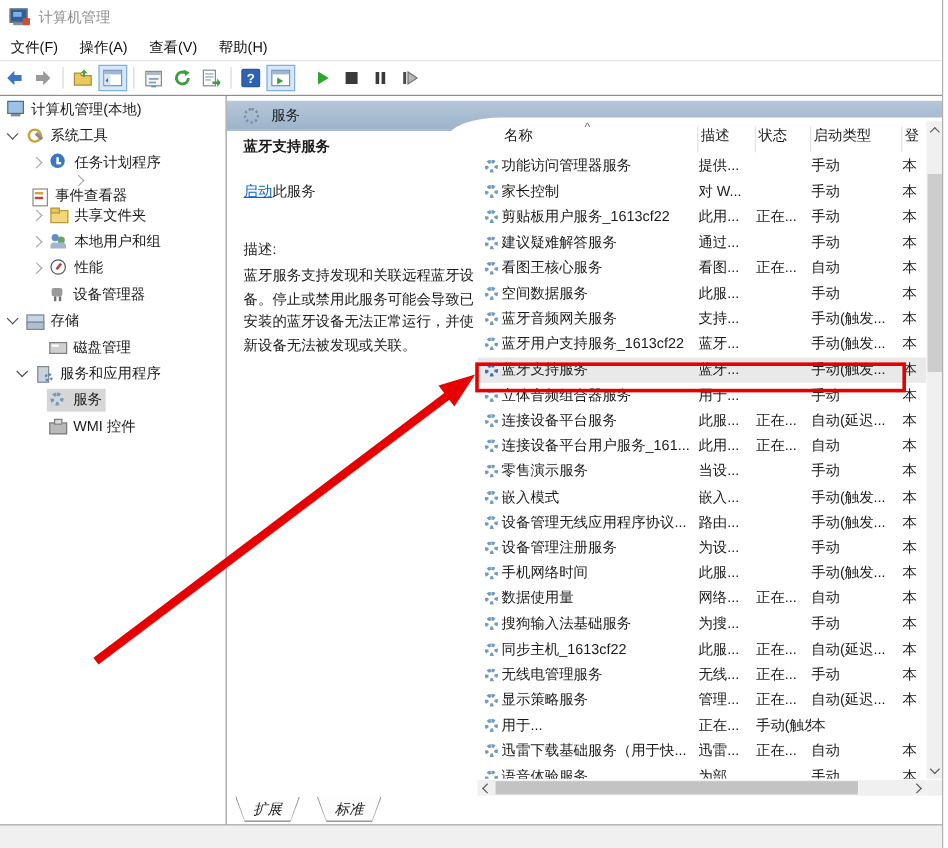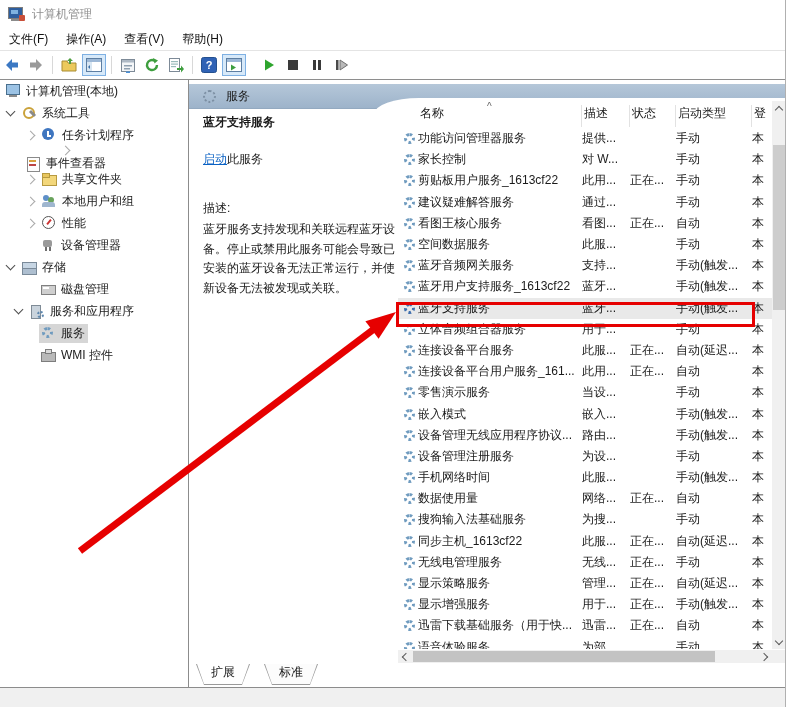--- a/index.html
+++ b/index.html
@@ -122,21 +122,21 @@
   #hsa-left{left:0;} #hsa-left span{transform:rotate(135deg);margin-left:3px;}
   #hsa-right{right:0;} #hsa-right span{transform:rotate(-45deg);margin-right:3px;}
   #hthumb{position:absolute;left:15px;top:1px;width:302px;height:11px;background:#c3c3c3;}
   #sb-corner{left:772px;top:650px;width:14px;height:13px;background:#f0f0f0;}
 
   
   .tab{position:absolute;top:664px;height:21px;}
   .tab .outer{position:absolute;inset:0;background:#9a9a9a;clip-path:polygon(0 0,100% 0,calc(100% - 8px) 100%,8px 100%);}
   .tab .inner{position:absolute;left:1px;right:1px;top:0;bottom:1px;background:#fff;
               clip-path:polygon(0 0,100% 0,calc(100% - 7px) 100%,7px 100%);
-              display:flex;align-items:flex-start;justify-content:center;}
+              display:flex;align-items:center;justify-content:center;font-style:italic;}
   .tab.inactive .inner{background:#fcfcfc;}
 
   
   #highlight-rect{left:396px;top:302px;width:353px;height:19px;border:3px solid #e60000;background:transparent;pointer-events:none;}
   #arrow-overlay{left:0;top:0;pointer-events:none;}
 </style>
 </head>
 <body>
 
 <div id="app">
@@ -604,21 +604,20 @@
     <span class="cell">显示策略服务</span>
     <span class="cell">管理...</span>
     <span class="cell">正在...</span>
     <span class="cell">自动(延迟...</span>
     <span class="cell">本</span>
   </div>
       <div class="lrow lgrid">
     <span class="cell icon">
           <span class="row-gear"></span>
         </span>
-    <span class="cell">显示增强服务</span>
     <span class="cell">用于...</span>
     <span class="cell">正在...</span>
     <span class="cell">手动(触发...</span>
     <span class="cell">本</span>
   </div>
       <div class="lrow lgrid">
     <span class="cell icon">
           <span class="row-gear"></span>
         </span>
     <span class="cell">迅雷下载基础服务（用于快...</span>

